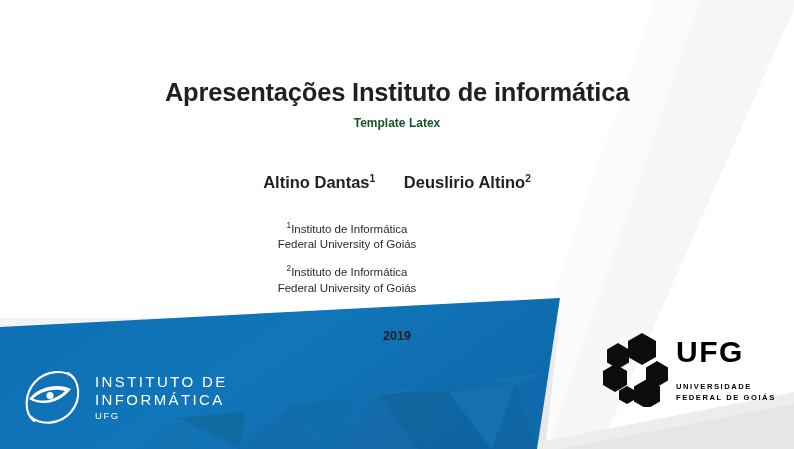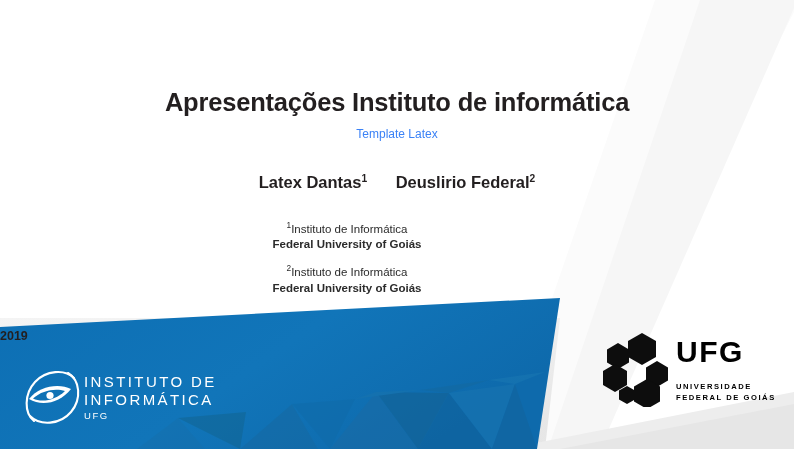--- a/index.html
+++ b/index.html
@@ -36,26 +36,26 @@
     top: 78px;
     width: 794px;
     text-align: center;
   }
   .slide-title {
     font-size: 25.5px;
     font-weight: bold;
     color: #231f20;
     letter-spacing: -0.2px;
     line-height: 1.15;
-    margin: 10px;
+    margin: 0;
   }
   .slide-subtitle {
     font-size: 12px;
-    font-weight: normal;
-    color: #3b82f6;
+    font-weight: bold;
+    color: #14532d;
     margin: 9px 0 0 0;
     line-height: 1.2;
   }
 
   
   .authors-block {
     position: absolute;
     left: 0;
     top: 173px;
     width: 794px;
@@ -88,42 +88,42 @@
     font-size: 11.5px;
     line-height: 1.32;
     margin-bottom: 13px;
   }
   .affil:last-child { margin-bottom: 12px; }
   .affil .marker {
     font-size: 0.72em;
     vertical-align: super;
     line-height: 0;
   }
-  .affil .line2 { display: block; font-weight: bold; }
+  .affil .line2 { display: block; }
 
   
   .year {
     position: absolute;
     left: 0;
     top: 329px;
     width: 794px;
-    text-align: left;
+    text-align: center;
     font-size: 12.5px;
     font-weight: bold;
     color: #231f20;
   }
 
   
   .ii-logo {
     position: absolute;
     left: 22px;
     top: 366px;
     display: flex;
     align-items: center;
-    gap: 0;
+    gap: 11px;
   }
   .ii-mark { width: 62px; height: 62px; display: block; }
   .ii-words {
     color: #ffffff;
     line-height: 1.0;
   }
   .ii-words .w1,
   .ii-words .w2 {
     font-size: 15px;
     font-weight: normal;
@@ -209,24 +209,24 @@
     </g>
   </svg>
 
   <div class="title-block">
     <h1 class="slide-title">Apresentações Instituto de informática</h1>
     <p class="slide-subtitle">Template Latex</p>
   </div>
 
   <div class="authors-block">
     <span class="author">
-      <span>Latex Dantas</span><sup>1</sup>
+      <span>Altino Dantas</span><sup>1</sup>
     </span>
     <span class="author">
-      <span>Deuslirio Federal</span><sup>2</sup>
+      <span>Deuslirio Altino</span><sup>2</sup>
     </span>
   </div>
 
   <div class="affiliations">
     <div class="affil">
       <span class="marker">1</span><span>Instituto de Informática</span>
       <span class="line2">Federal University of Goiás</span>
     </div>
     <div class="affil">
       <span class="marker">2</span><span>Instituto de Informática</span>

